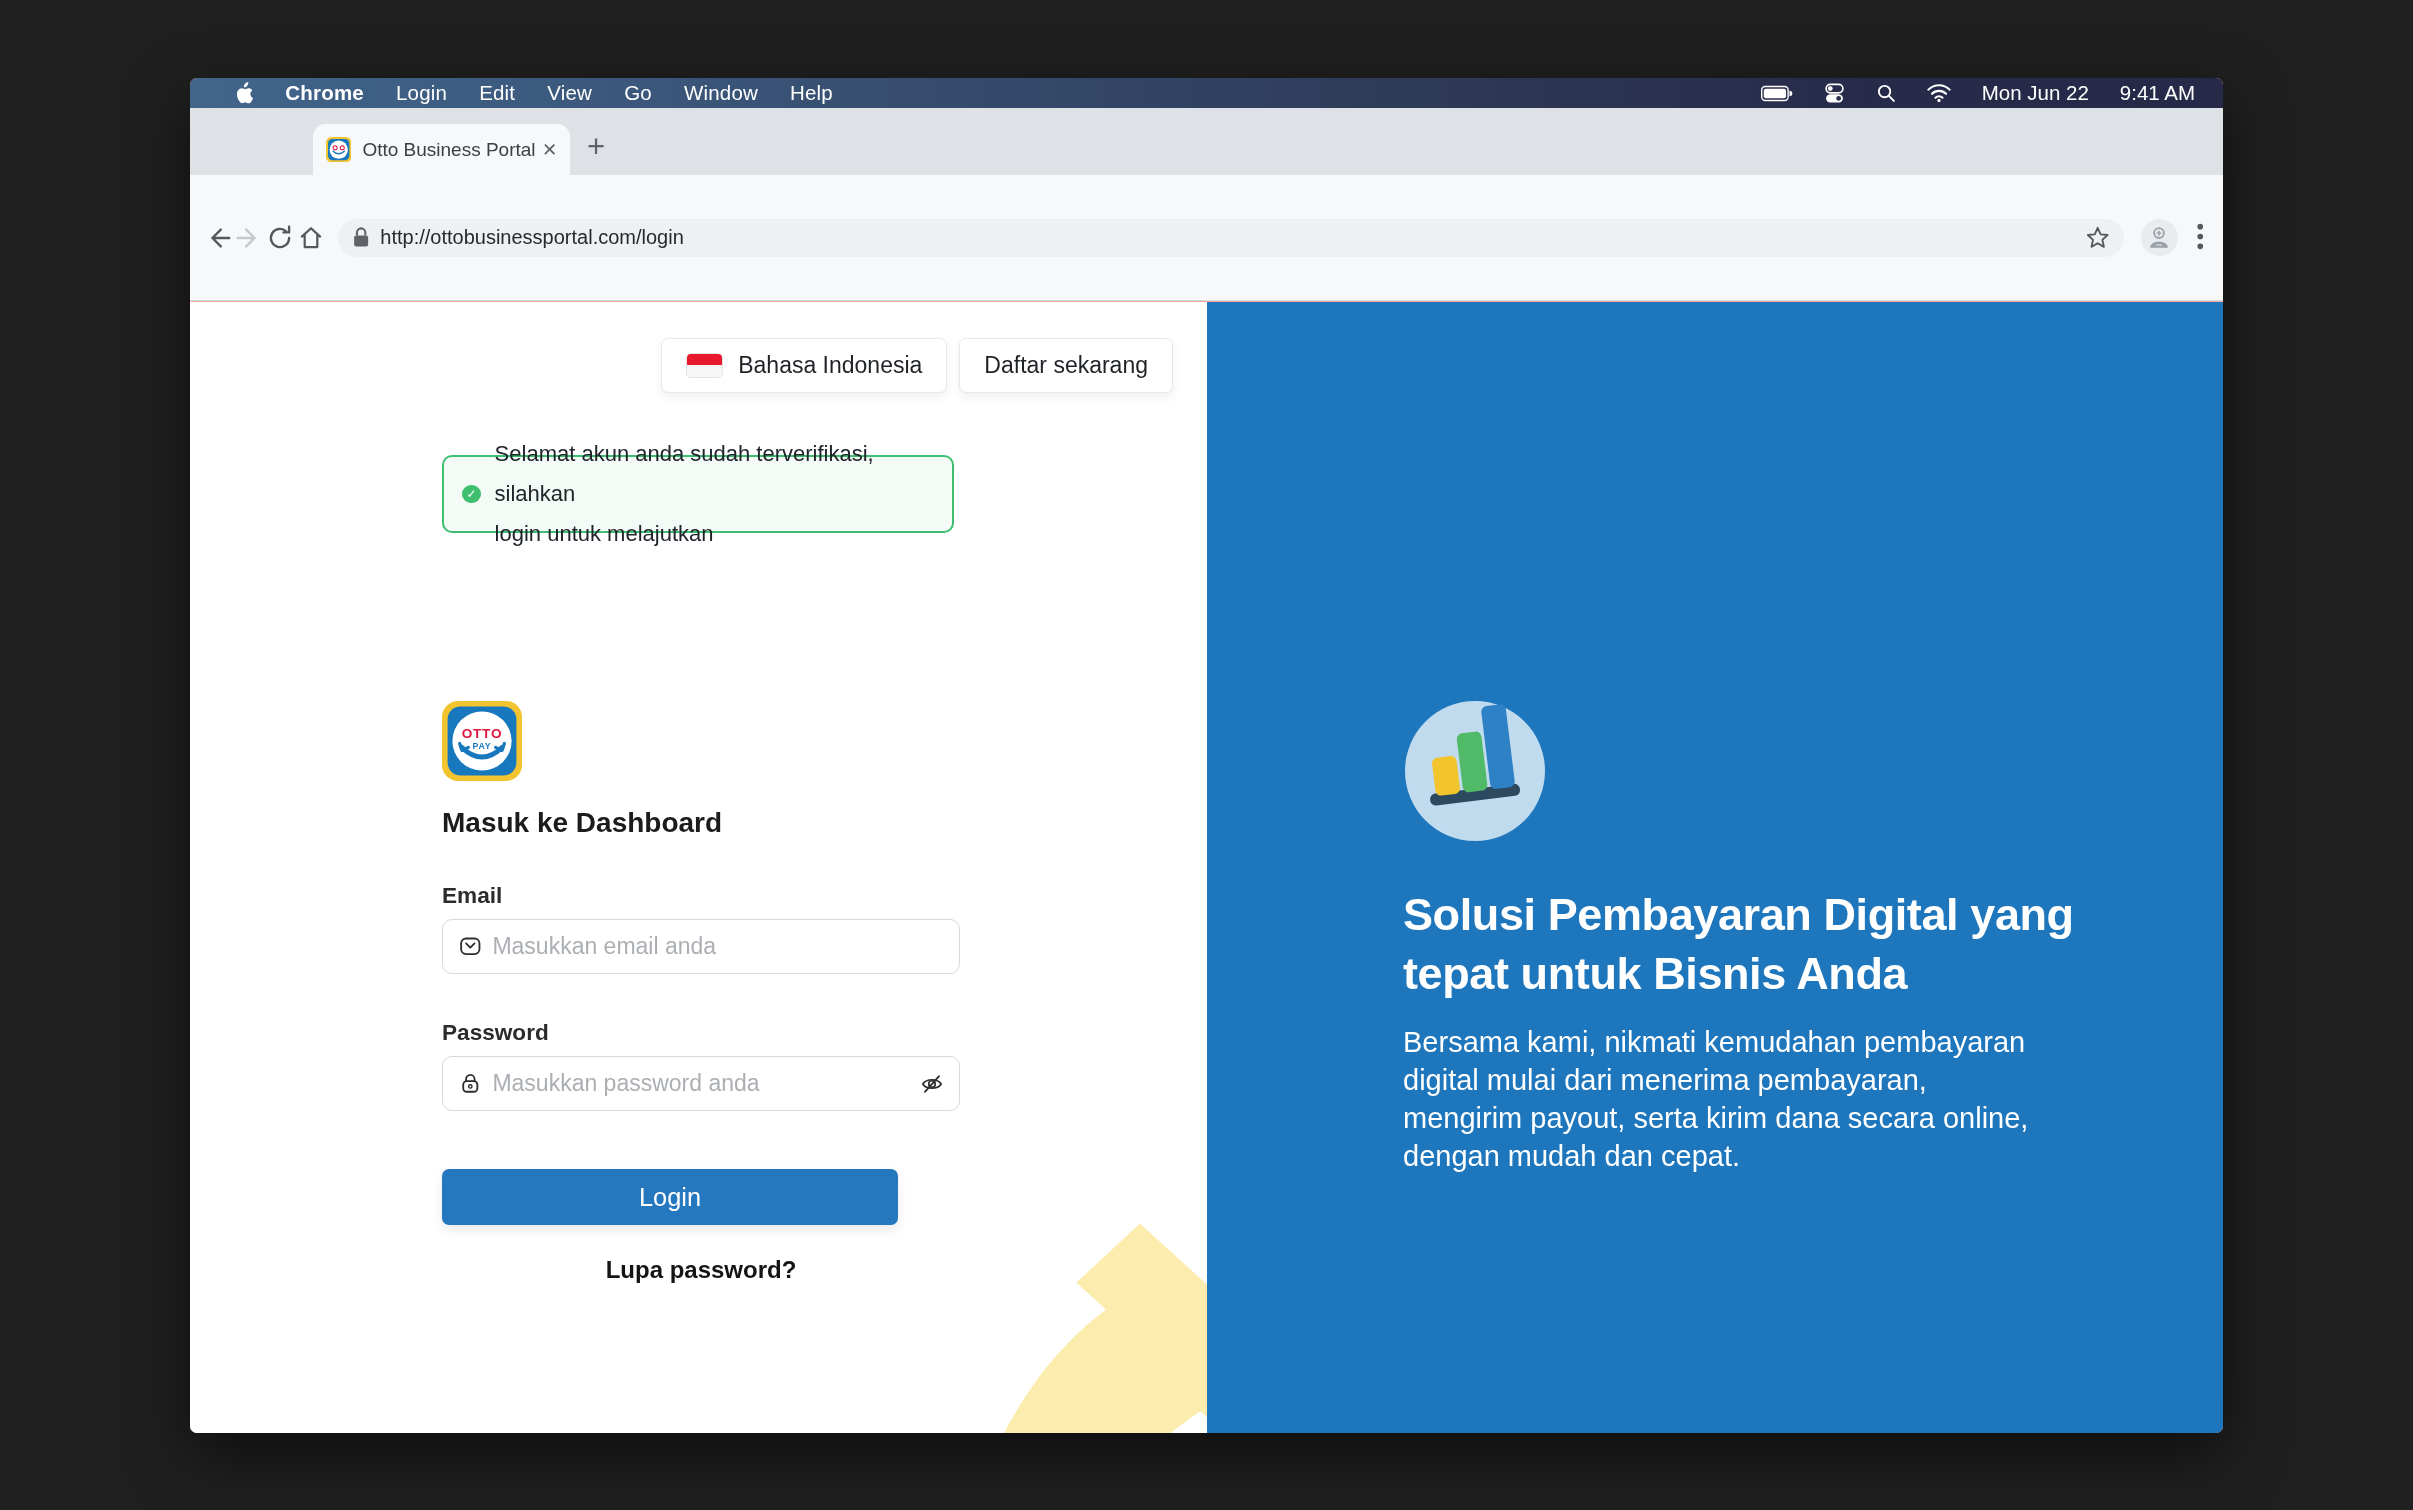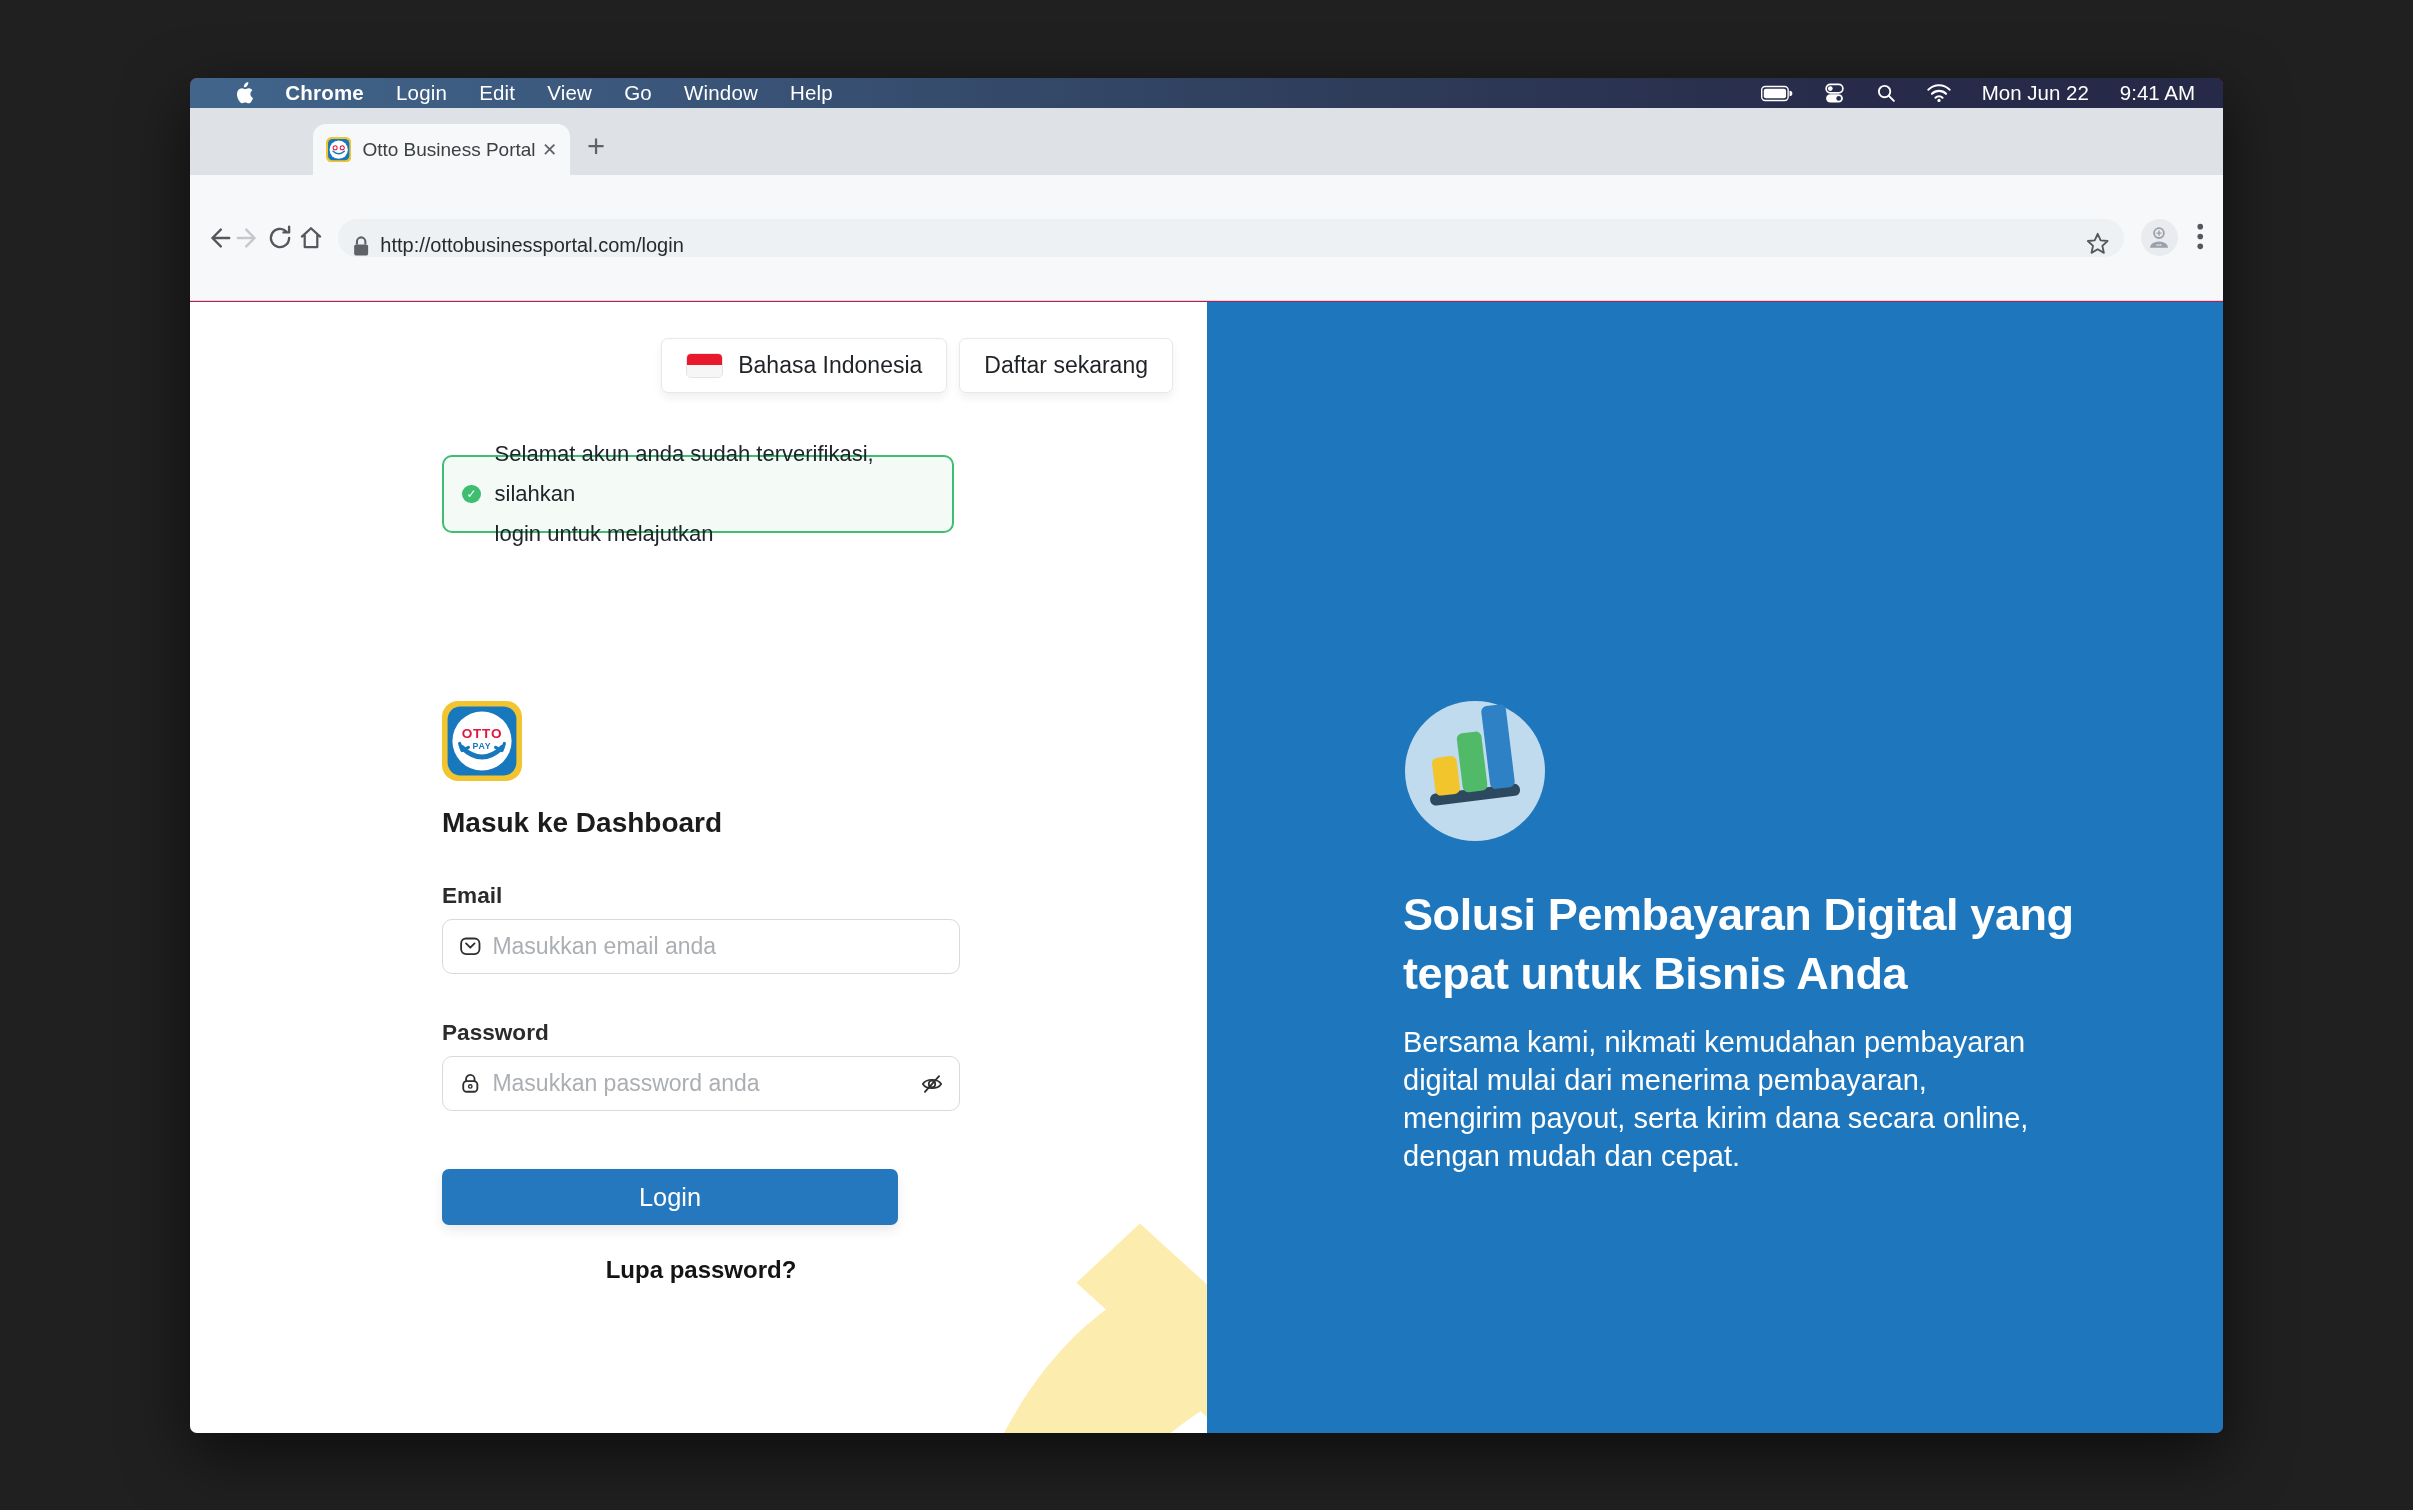--- a/index.html
+++ b/index.html
@@ -2,21 +2,21 @@
 <html style="font-size:11.3px"><head>
 <meta charset="utf-8">
 <style>
   * { margin:0; padding:0; box-sizing:border-box; }
   html,body { width:2413px; height:1510px; }
   body { background:#202020; font-family:"Liberation Sans", sans-serif; overflow:hidden; }
 
   .window {
     position:absolute; left:190px; top:78px; width:2033px; height:1355px;
     border-radius:7px; overflow:hidden; box-shadow:0 21px 64px rgba(0,0,0,.6);
-    background:#be185d;
+    background:#fca5a5;
     padding-left:28px;
   }
 
   
   .menubar {
     position:absolute; left:0; top:0; width:100%; height:30px;
     background:linear-gradient(90deg,#41658B 0%,#3B577B 22%,#2F3E5C 55%,#272B49 82%,#262A48 100%);
     display:flex; align-items:center; color:#fff;
   }
   .menubar-left { display:flex; align-items:center; gap:32px; padding-left:45px; }
@@ -47,21 +47,21 @@
   
   .toolbar {
     position:absolute; left:0; top:97px; width:100%; height:126px;
     background:#F7F8FA; border-bottom:1.4px solid #D8DBDE;
     display:flex; align-items:center;
   }
   .navbtn { width:31px; height:31px; display:flex; align-items:center; justify-content:center; flex:0 0 auto; }
   .toolbar .navbtn:first-child { margin-left:12.7px; }
   .omnibox {
     flex:1; height:38px; margin-left:11.3px; margin-right:17px;
-    background:#EEF1F3; border-radius:19px; display:flex; align-items:flex-end; padding:0 14px;
+    background:#EEF1F3; border-radius:19px; display:flex; align-items:center; padding:0 14px;
   }
   .url-text { font-size:20px; color:#27292D; margin-left:10px; flex:1; white-space:nowrap; overflow:hidden; }
   .avatar-btn { width:37px; height:37px; border-radius:50%; background:#E9EBEE; display:flex; align-items:center; justify-content:center; margin-right:18.3px; flex:0 0 auto;}
   .dots-btn { margin-right:18.3px; flex:0 0 auto; }
 
   
   .content { position:absolute; left:0; top:224px; width:100%; height:1208px; display:flex; }
   .left-panel { position:relative; width:1017px; height:100%; background:#FFFFFF; overflow:hidden; }
   .right-panel { position:relative; width:1016px; height:100%; background:#1E76BD; overflow:hidden; }
 

